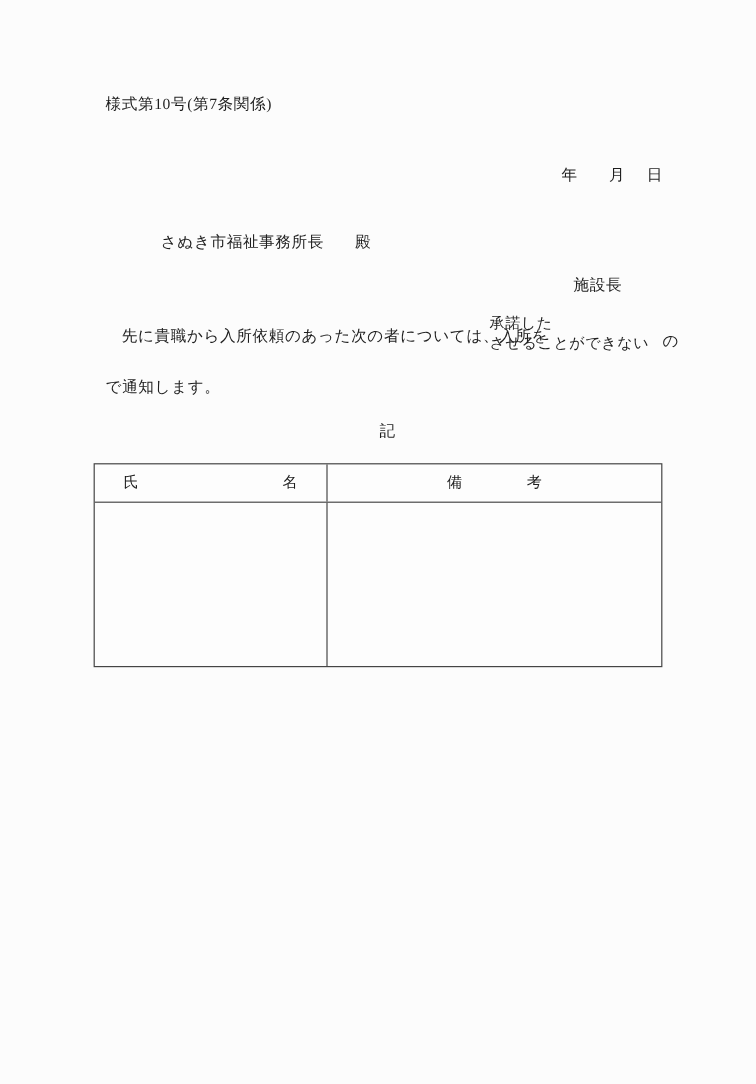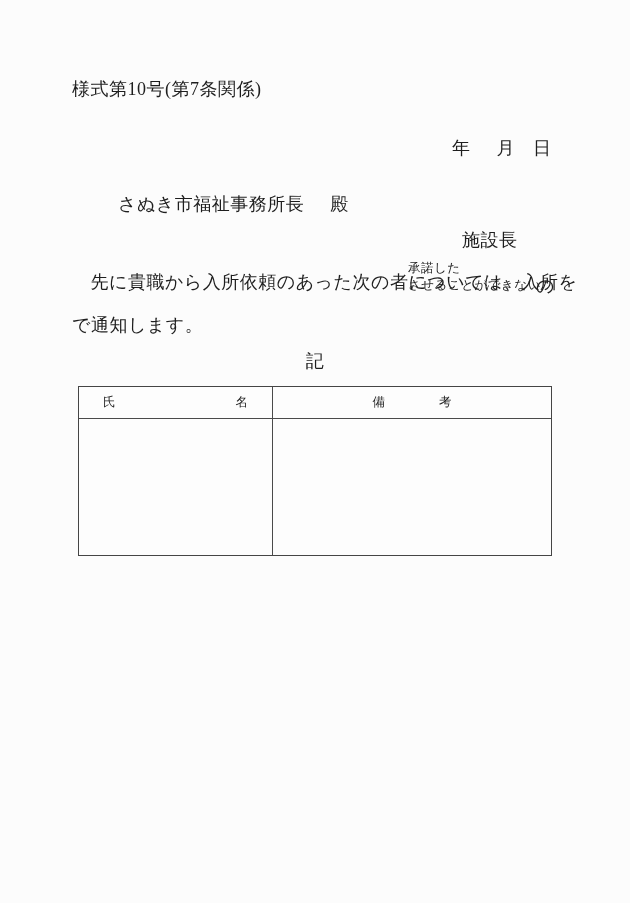--- a/index.html
+++ b/index.html
@@ -9,21 +9,21 @@
     position: relative;
     font-family: "Liberation Serif", "DejaVu Serif", serif;
     color: #1e1e1e;
     overflow: hidden;
   }
   .page {
     position: absolute; inset: 0;
     background: #fcfcfc;
   }
   .abs { position: absolute; white-space: nowrap; }
-  .txt { font-size: 18px; line-height: 1.2; letter-spacing: 0.5px; }
+  .txt { font-size: 13px; line-height: 1.2; letter-spacing: 0.5px; margin-left: 16px; }
   .centered { left: 0; right: 0; text-align: center; }
 
   
   .date-line span { display: inline-block; }
   .date-month { margin-left: 26px; }
   .date-day { margin-left: 18px; }
 
   
   .honorific { margin-left: 26px; }
 
@@ -71,21 +71,21 @@
   </div>
 
   <div class="abs txt" style="left:118px; top:194px;">
     <span>さぬき市福祉事務所長</span><span class="honorific">殿</span>
   </div>
 
   <div class="abs txt" style="left:462px; top:230px;">施設長</div>
 
   <div class="abs txt" style="left:72px; top:272px;text-align:center;">　先に貴職から入所依頼のあった次の者については、入所を</div>
 
-  <div class="abs option-stack" style="left:408px; top:261px;font-family:Liberation Mono, monospace;">
+  <div class="abs option-stack" style="left:408px; top:261px;">
     <div>承諾した</div>
     <div>させることができない</div>
   </div>
 
   <div class="abs txt" style="left:536px; top:276px;">の</div>
 
   <div class="abs txt" style="left:72px; top:315px;">で通知します。</div>
 
   <div class="abs txt centered" style="top:351px;">記</div>
 

